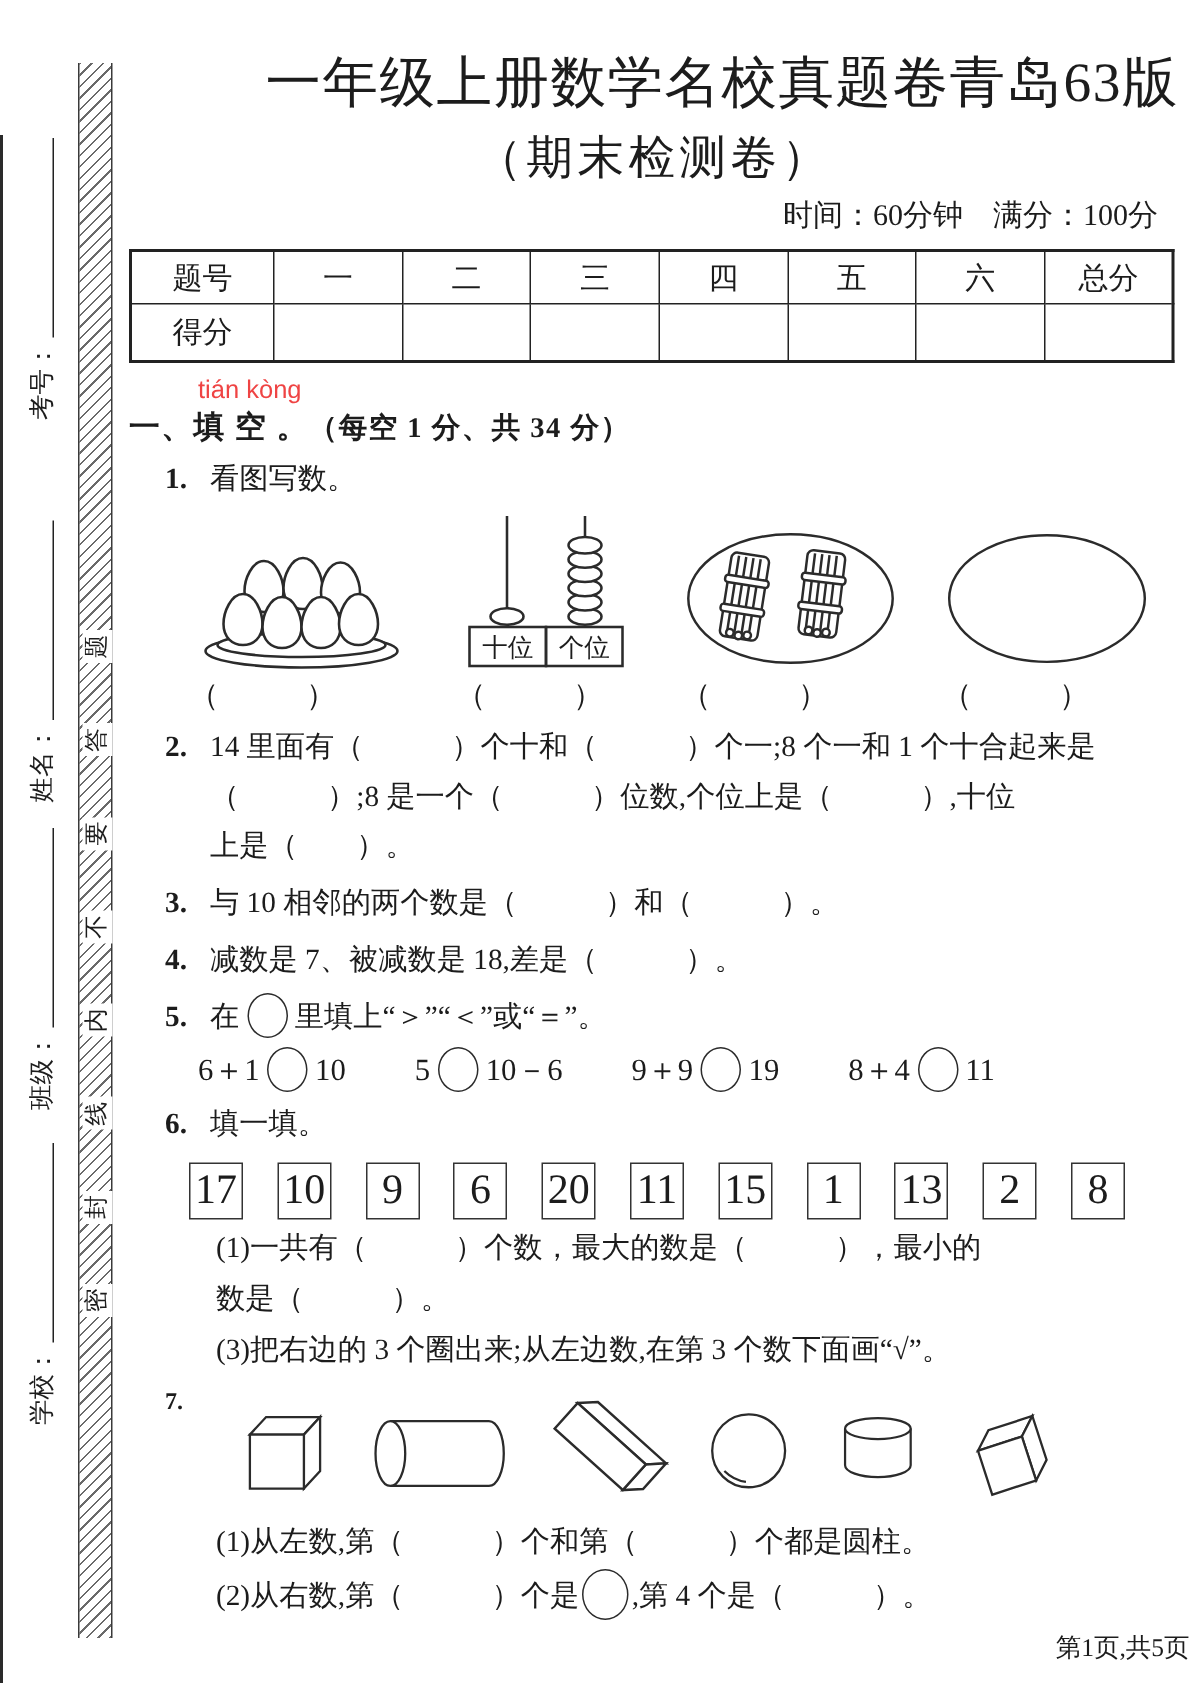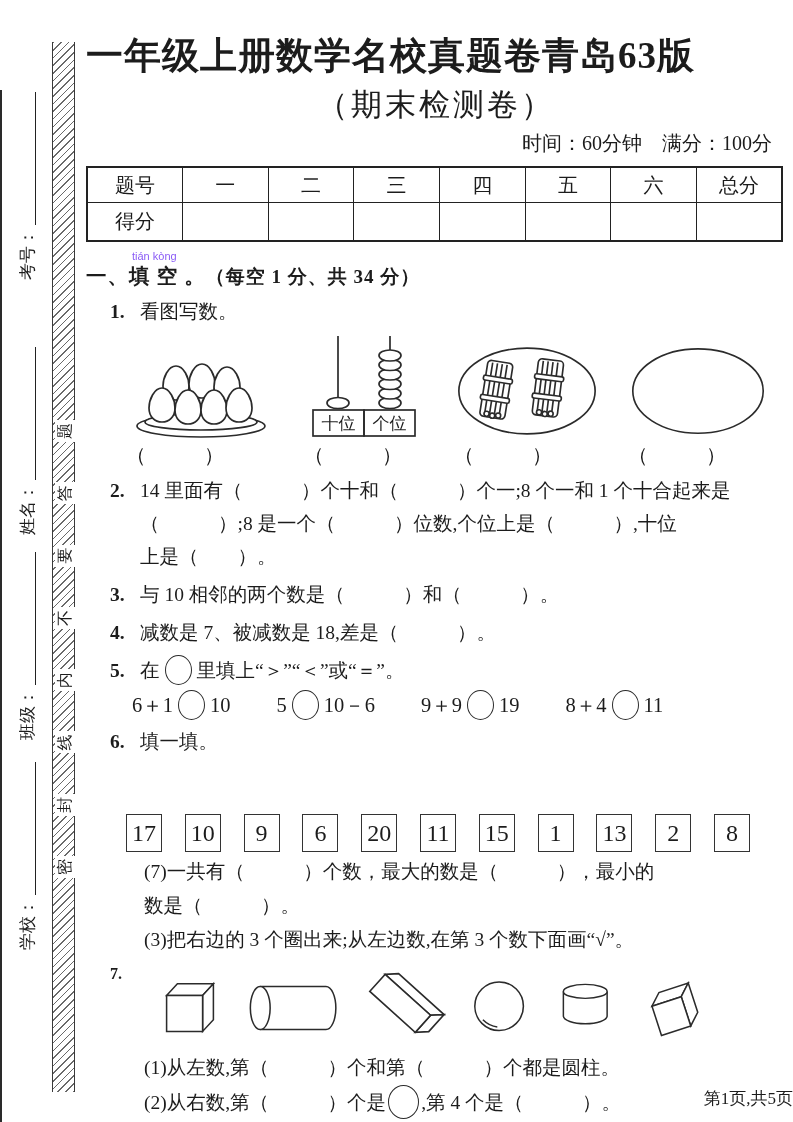--- a/index.html
+++ b/index.html
@@ -25,30 +25,30 @@
   }
   .seal-text{
     position:absolute;left:54px;top:878px;width:458px;height:22px;
     transform-origin:0 0;transform:rotate(-90deg);
     display:flex;justify-content:space-between;align-items:center;
     font-size:16px;
   }
   .seal-text span{background:#fff;padding:1px 3px;line-height:18px;}
   
   .main{position:absolute;left:86px;top:0;width:700px;}
-  .title{margin:34px 0 0 0;text-align:left;font-size:37px;font-weight:bold;letter-spacing:1px;line-height:1.2;}
+  .title{margin:34px 0 0 0;text-align:right;font-size:37px;font-weight:normal;letter-spacing:1px;line-height:1.2;}
   .subtitle{margin:6px 0 0 0;text-align:center;font-size:31px;letter-spacing:3px;}
   .meta{margin:4px 14px 0 0;text-align:right;font-size:20px;}
   
   table.score{border-collapse:collapse;margin-top:9px;width:697px;border:2.4px solid #222;table-layout:fixed;}
   table.score td{border:1.8px solid #222;text-align:center;font-size:20px;height:34px;padding:0;}
   table.score tr.r2 td{height:37px;}
   td.c0{width:94px;}
   
-  .pinyin{margin:8px 0 0 46px;font-size:11px;font-family:"Liberation Sans","DejaVu Sans",sans-serif;color:#8b5cf6;}
+  .pinyin{margin:8px 0 0 46px;font-size:17px;font-family:"Liberation Sans","DejaVu Sans",sans-serif;color:#ef4444;}
   .sec-head{margin:0;font-size:20.5px;font-weight:bold;letter-spacing:1px;}
   .sec-head .points{font-size:19px;}
   
   .q{display:flex;margin:5px 0 0 24px;font-size:19.5px;line-height:33px;}
   .qnum{width:30px;flex-shrink:0;font-weight:bold;}
   .qbody{flex:1;}
   .qline{line-height:33px;}
   .sub{margin-left:58px;font-size:19.5px;line-height:34px;}
   
   .figs{display:flex;justify-content:space-between;align-items:flex-end;margin:4px 18px 0 40px;}
@@ -56,21 +56,21 @@
   .fig .cap{font-size:20px;letter-spacing:6px;margin-top:2px;}
   svg .ln{stroke:#2b2b2b;stroke-width:1.7;fill:none;}
   svg .fw{stroke:#2b2b2b;stroke-width:1.7;fill:#fff;}
   svg text{font-size:17px;font-family:"Liberation Serif","DejaVu Serif",serif;fill:#1c1c1c;}
   
   .circ{display:inline-block;width:25px;height:28px;border:1.7px solid #2b2b2b;border-radius:50%;vertical-align:-8px;margin:0 5px;}
   .exp-row{display:flex;margin:3px 0 0 46px;font-size:20.5px;gap:46px;align-items:center;}
   .exp{white-space:nowrap;}
   
   .numrow{display:flex;justify-content:space-between;margin:9px 36px 3px 40px;}
-  .numbox{width:34px;height:36px;border:1.8px solid #333;display:flex;align-items:center;justify-content:center;font-size:24px;margin-top:47px;}
+  .numbox{width:34px;height:36px;border:1.8px solid #333;display:flex;align-items:center;justify-content:center;font-size:28px;}
   
   .shape-row{display:flex;align-items:center;gap:16px;margin:8px 0 0 54px;}
   .circ-sm{display:inline-block;width:29px;height:32px;border:1.7px solid #2b2b2b;border-radius:50%;vertical-align:-10px;margin:0 2px;}
   
   .footer{position:absolute;bottom:12px;left:0;width:100%;text-align:right;font-size:17px;}
 </style>
 </head>
 <body>
 
 <div class="edge-line"></div>
@@ -266,21 +266,21 @@
     <span class="numbox">9</span>
     <span class="numbox">6</span>
     <span class="numbox">20</span>
     <span class="numbox">11</span>
     <span class="numbox">15</span>
     <span class="numbox">1</span>
     <span class="numbox">13</span>
     <span class="numbox">2</span>
     <span class="numbox">8</span>
   </div>
-  <div class="sub">(7)一共有（　　　）个数，最大的数是（　　　），最小的</div>
+  <div class="sub">(1)一共有（　　　）个数，最大的数是（　　　），最小的</div>
   <div class="sub">数是（　　　）。</div>
   <div class="sub">(3)把右边的 3 个圈出来;从左边数,在第 3 个数下面画“√”。</div>
 
   <div class="shape-row">
     <span class="qnum" style="width:28px;margin-left:-30px;align-self:flex-start;">7.</span>
     <svg width="72" height="72" viewBox="0 0 80 80">
       <polygon class="fw" points="14,26 26,13 66,13 54,26"></polygon>
       <polygon class="fw" points="54,26 66,13 66,53 54,66"></polygon>
       <polygon class="fw" points="14,26 54,26 54,66 14,66"></polygon>
     </svg>

